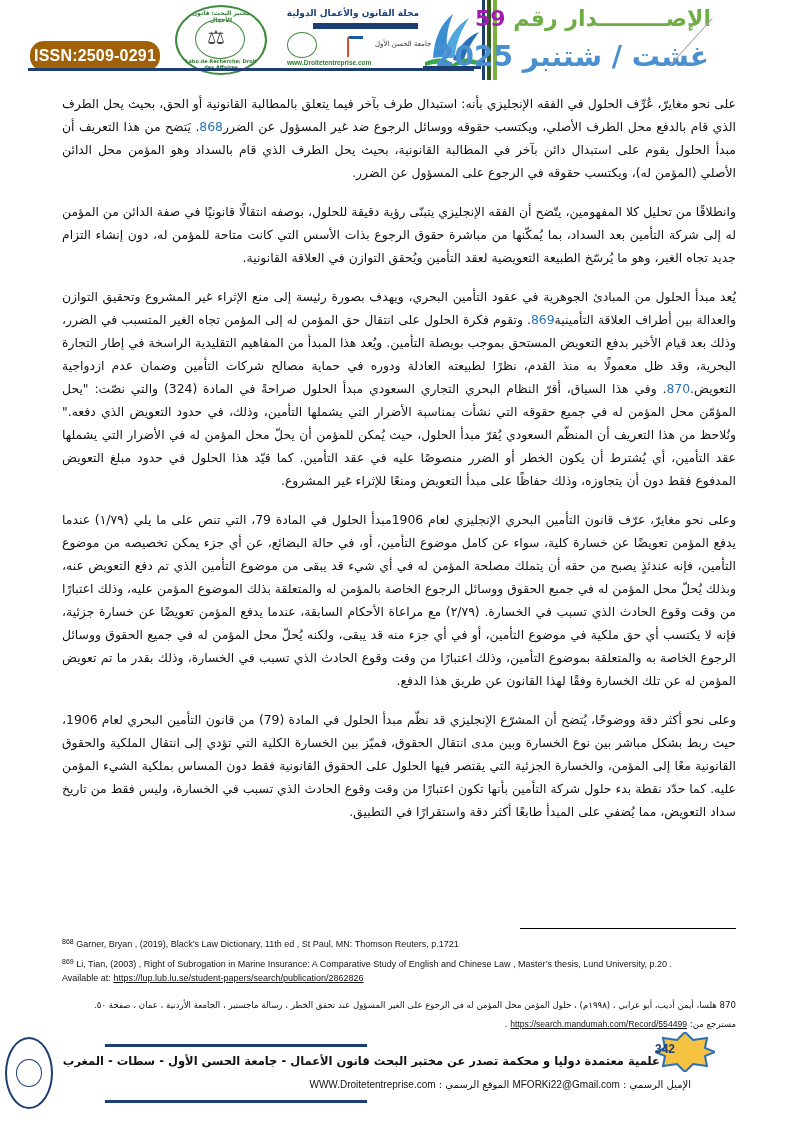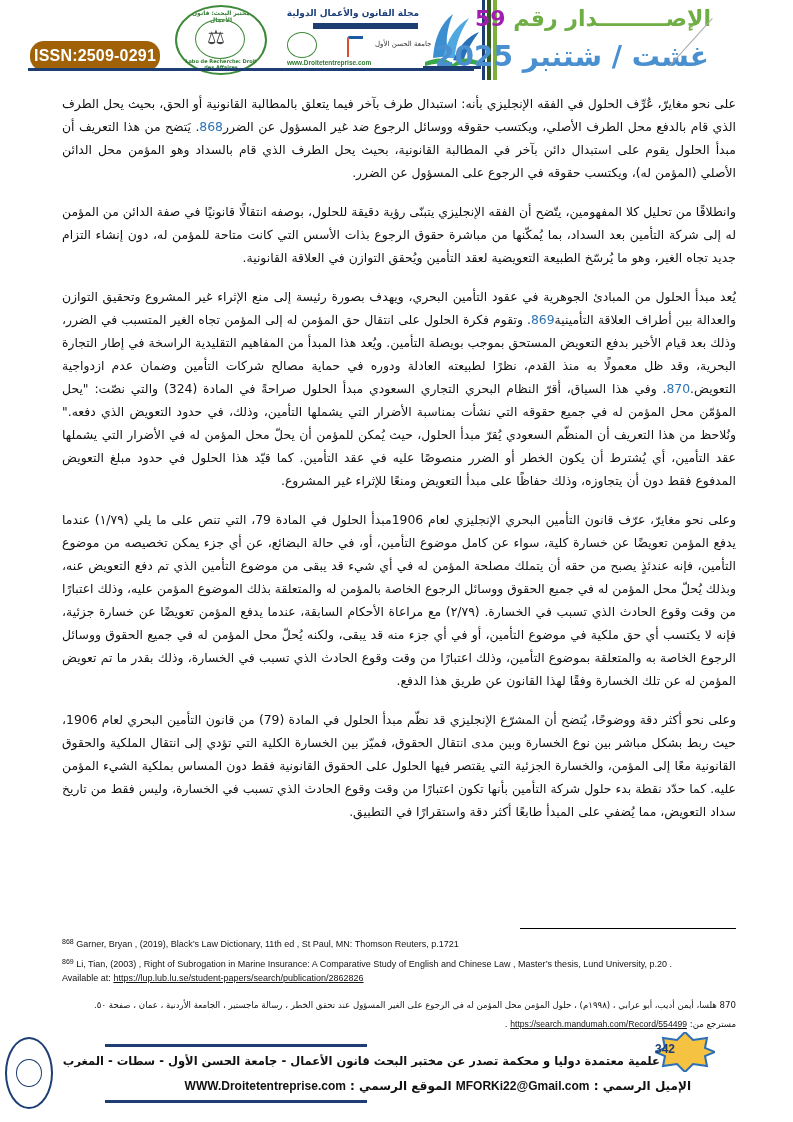--- a/index.html
+++ b/index.html
@@ -40,21 +40,21 @@
   .fn-rule { position: absolute; left: 520px; top: 928px; width: 216px; height: 1px; background: #000; }
   .fn { position: absolute; left: 62px; width: 674px; font-size: 9px; line-height: 14px; color: #111; font-family: "Liberation Sans", sans-serif; }
   .fn-ltr { direction: ltr; text-align: left; }
   .fn-rtl { direction: rtl; text-align: right; font-family: "DejaVu Sans", sans-serif; font-size: 8.6px; font-weight: normal; }
   .fn sup { font-size: 7px; vertical-align: 3px; }
   .fn a { color: #111; text-decoration: underline; }
 
   
   .foot-rule { position: absolute; left: 105px; width: 262px; height: 3px; background: #1d3e72; }
   .foot-line1 { position: absolute; right: 102px; top: 1054px; direction: rtl; font-size: 11.5px; font-weight: bold; color: #111; white-space: nowrap; }
-  .foot-line2 { position: absolute; right: 102px; top: 1079px; direction: rtl; font-size: 12px; font-weight: bold; color: #111; white-space: nowrap; }
+  .foot-line2 { position: absolute; right: 102px; top: 1079px; direction: rtl; font-size: 10px; font-weight: normal; color: #111; white-space: nowrap; }
   .foot-line2 .ltr { direction: ltr; unicode-bidi: embed; font-family: "Liberation Sans", sans-serif; }
   .page-star { position: absolute; left: 655px; top: 1032px; width: 60px; height: 40px; }
   .page-num { position: absolute; left: 655px; top: 1042px; width: 60px; text-align: left; font-family: "Liberation Sans", sans-serif; font-weight: bold; font-size: 12px; color: #1d3e72; }
   .stamp { position: absolute; left: 5px; top: 1037px; width: 44px; height: 68px; border-radius: 50%; border: 2px solid #1d3e72; background: #fff; }
   .stamp .inner { position: absolute; left: 9px; top: 20px; width: 24px; height: 26px; border-radius: 50%; border: 1px solid #1d3e72; }
 </style>
 </head>
 <body>
 
 <div class="header">

